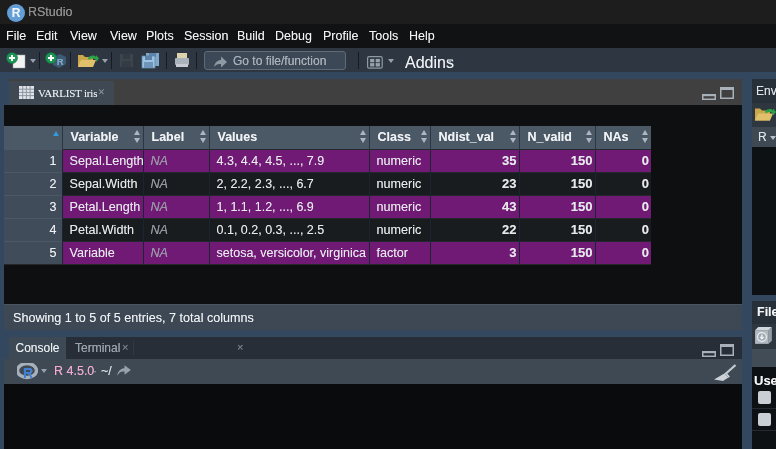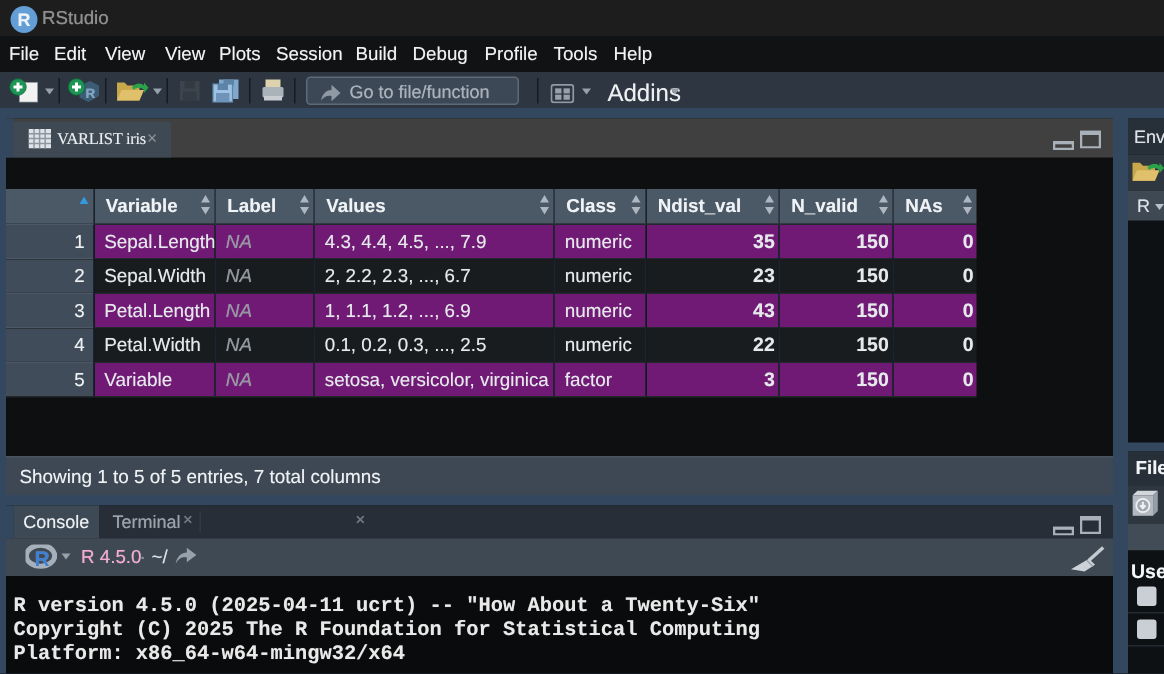--- a/index.html
+++ b/index.html
@@ -312,23 +312,20 @@
       <span class="abs" style="left:97px;top:5px;font-size:12.5px;color:#dde2e7">~/</span>
     <svg class="abs" style="left:112px;top:5px" width="16" height="13" viewBox="0 0 15 12">
         <path d="M1 11 C2 6 5 4 8 4 L8 1 L14 5.5 L8 10 L8 7 C5 6.5 3 7.5 1 11 Z" fill="#97a1ab"></path>
       </svg>
     <svg class="abs" style="left:709px;top:5px" width="25" height="18" viewBox="0 0 25 18">
       <line x1="22.5" y1="1" x2="13" y2="9.5" stroke="#c3cad0" stroke-width="2.3"></line>
       <path d="M13 8.5 L17 12.5 L10 17 L1 15.5 Z" fill="#ccd2d7"></path>
       <line x1="11.5" y1="9.5" x2="15.5" y2="13.5" stroke="#9aa3ab" stroke-width="1"></line>
     </svg>
   </div>
-  <div id="console">R version 4.5.0 (2025-04-11 ucrt) -- "How About a Twenty-Six"
-Copyright (C) 2025 The R Foundation for Statistical Computing
-Platform: x86_64-w64-mingw32/x64</div>
 </div>
 
 <div class="abs" id="rpane1">
   <div class="strip">
       <span style="position:absolute;left:4px;top:5px;font-size:12px">Envi</span>
     </div>
   <div class="tb">
     <svg class="abs" style="left:1px;top:2px" width="24" height="19" viewBox="0 0 24 18">
       <path d="M2 6 L2 15 L17 15 L17 5 L9 5 L7 3 L2 3 Z" fill="#c9a84c"></path>
       <path d="M2 15 L5 8 L20 8 L17 15 Z" fill="#e0c06a"></path>

